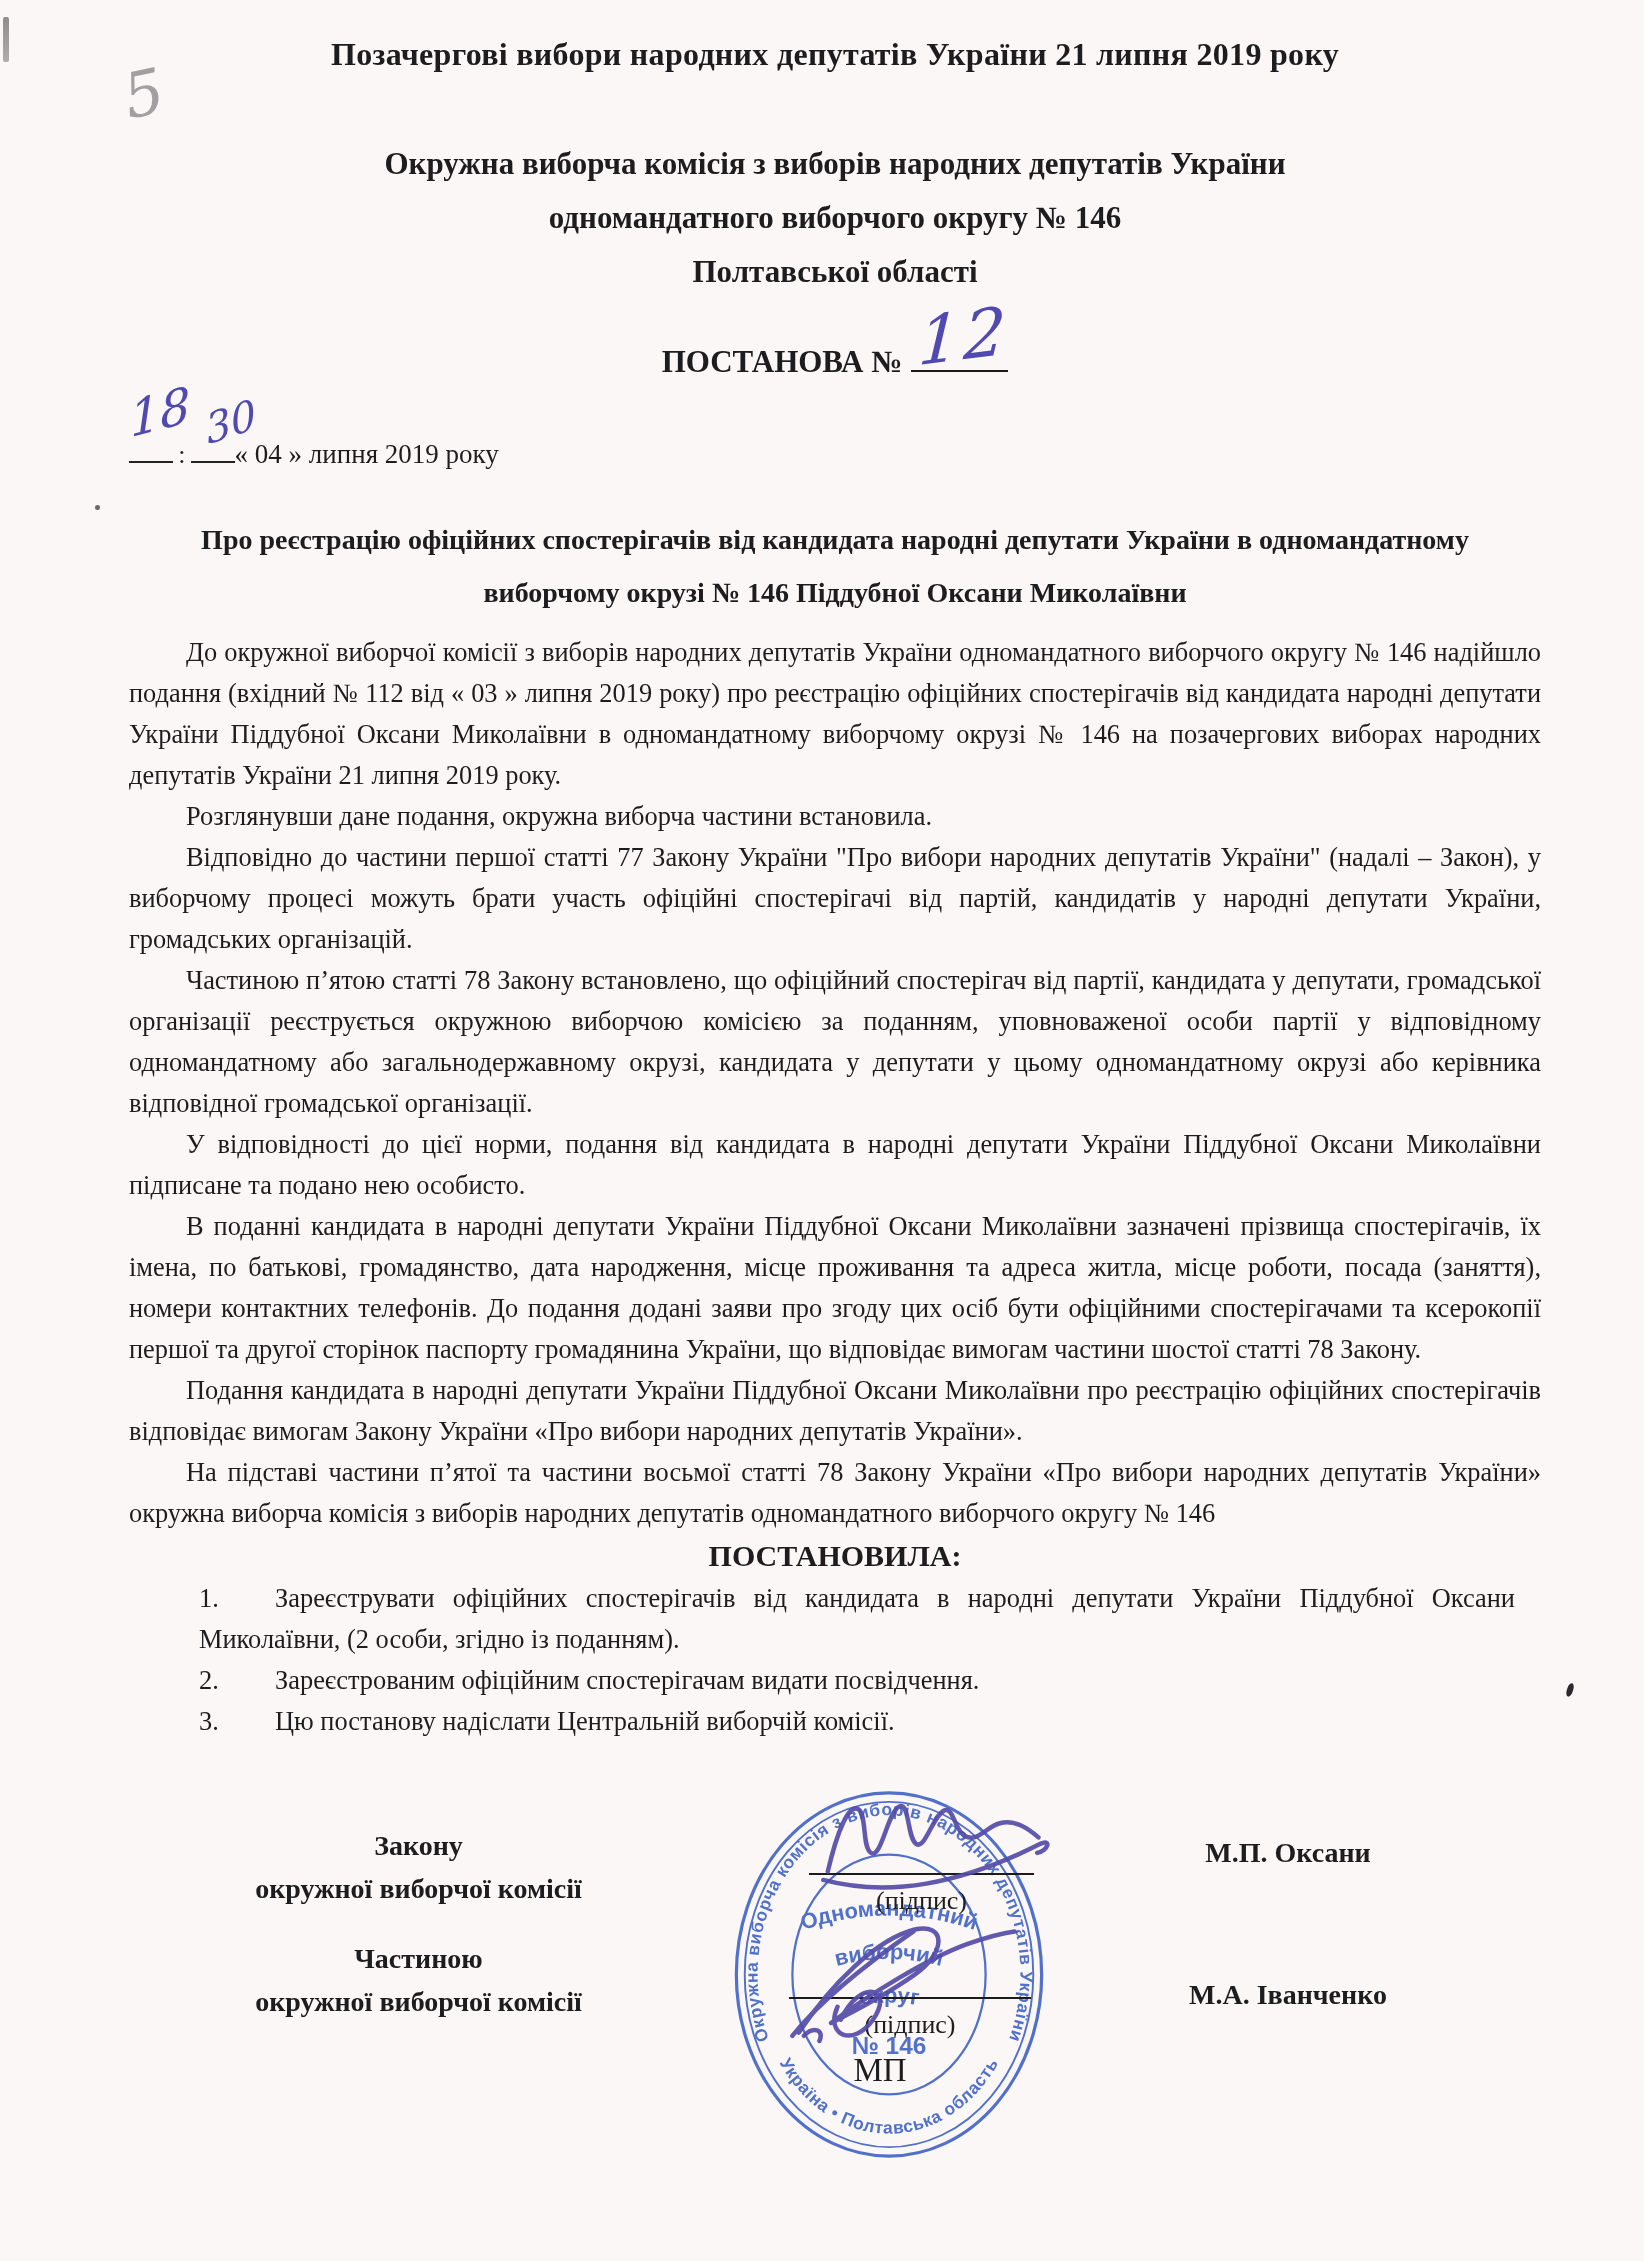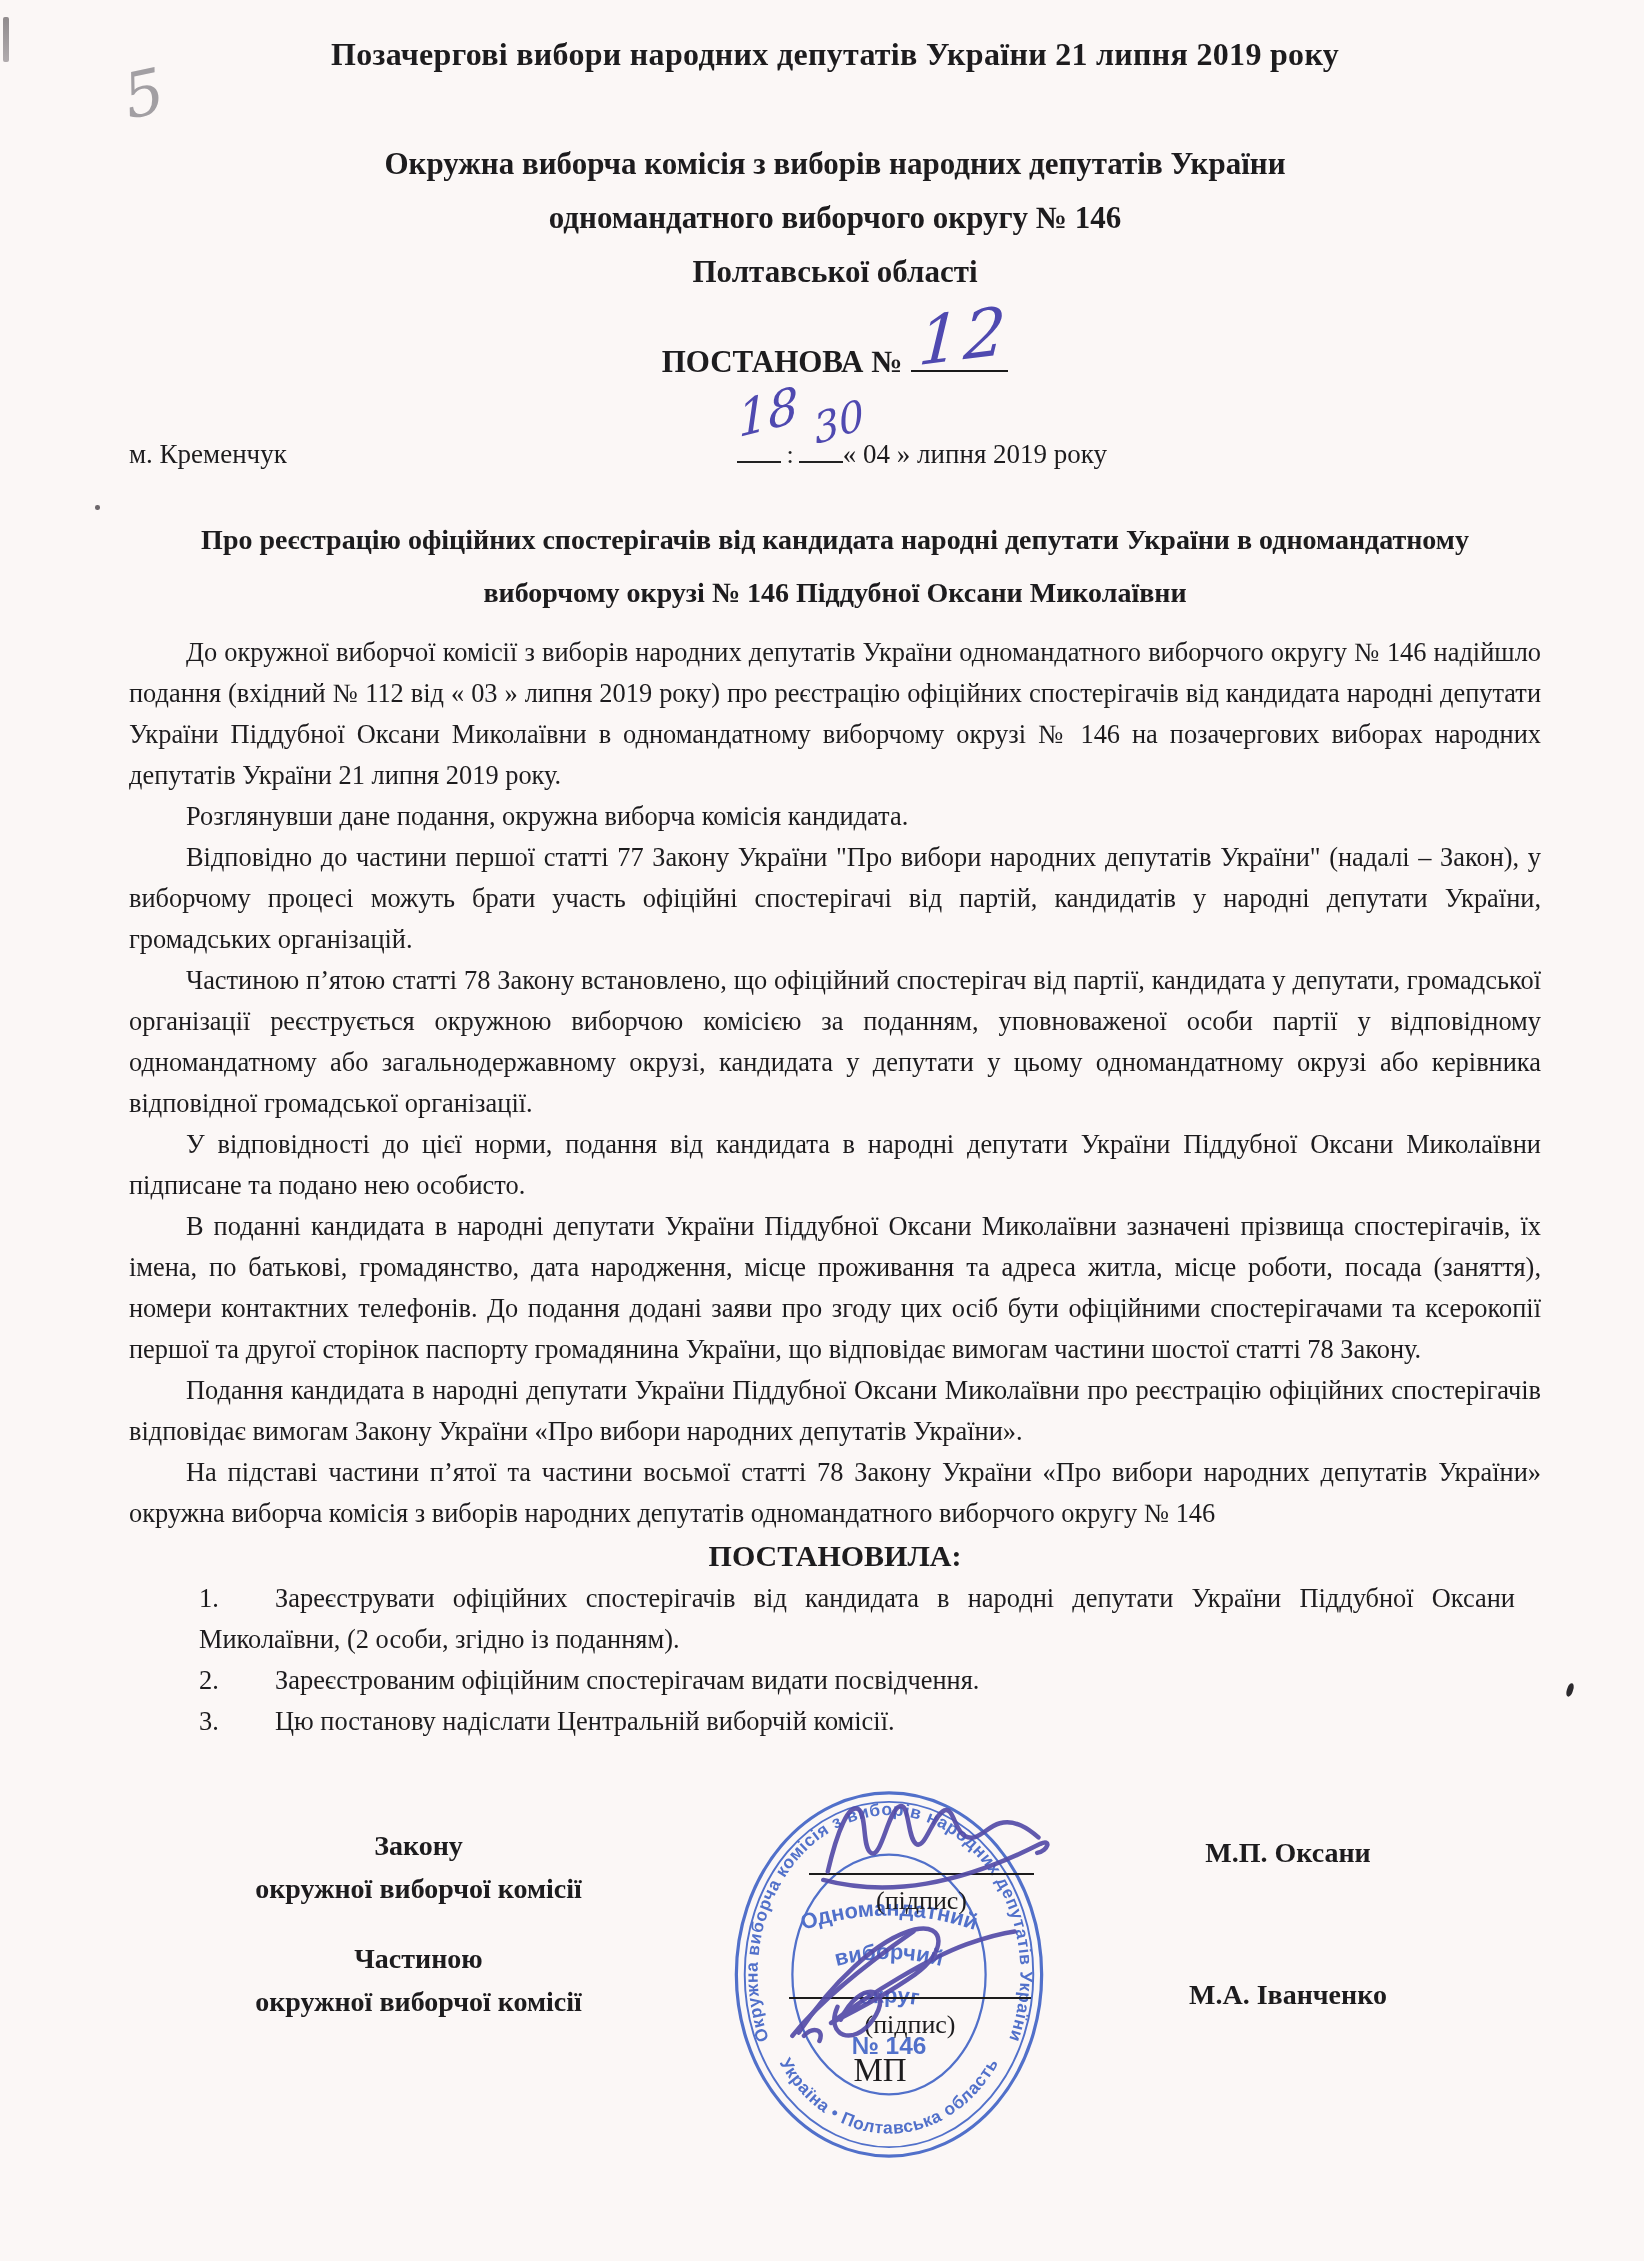--- a/index.html
+++ b/index.html
@@ -187,34 +187,33 @@
       <div>Окружна виборча комісія з виборів народних депутатів України</div>
       <div>одномандатного виборчого округу № 146</div>
       <div>Полтавської області</div>
     </div>
 
     <div class="postanova">
       <span>ПОСТАНОВА №</span><span class="num-wrap"><span class="hw hw-12">12</span></span>
     </div>
 
     <div class="dateline">
-      <span class="place">м. Кременчук</span>
       <span class="timefill">
         <span class="hw hw-hours">18</span>
         <span class="hw hw-mins">30</span>
         <span class="tdash"></span><span class="tcolon">:</span><span class="tdash"></span>
       </span>
       <span class="date">« 04 » липня 2019 року</span>
     </div>
 
     <div class="subject">Про реєстрацію офіційних спостерігачів від кандидата народні депутати України в одномандатному виборчому окрузі № 146 Піддубної Оксани Миколаївни</div>
 
     <div class="bodytext">
       <p>До окружної виборчої комісії з виборів народних депутатів України одномандатного виборчого округу № 146 надійшло подання (вхідний № 112 від « 03 » липня 2019 року) про реєстрацію офіційних спостерігачів від кандидата народні депутати України Піддубної Оксани Миколаївни в одномандатному виборчому окрузі № 146 на позачергових виборах народних депутатів України 21 липня 2019 року.</p>
-      <p>Розглянувши дане подання, окружна виборча комісія кандидата.</p>
+      <p>Розглянувши дане подання, окружна виборча частини встановила.</p>
       <p>Відповідно до частини першої статті 77 Закону України "Про вибори народних депутатів України" (надалі – Закон), у виборчому процесі можуть брати участь офіційні спостерігачі від партій, кандидатів у народні депутати України, громадських організацій.</p>
       <p>Частиною п’ятою статті 78 Закону встановлено, що офіційний спостерігач від партії, кандидата у депутати, громадської організації реєструється окружною виборчою комісією за поданням, уповноваженої особи партії у відповідному одномандатному або загальнодержавному окрузі, кандидата у депутати у цьому одномандатному окрузі або керівника відповідної громадської організації.</p>
       <p>У відповідності до цієї норми, подання від кандидата в народні депутати України Піддубної Оксани Миколаївни підписане та подано нею особисто.</p>
       <p>В поданні кандидата в народні депутати України Піддубної Оксани Миколаївни зазначені прізвища спостерігачів, їх імена, по батькові, громадянство, дата народження, місце проживання та адреса житла, місце роботи, посада (заняття), номери контактних телефонів. До подання додані заяви про згоду цих осіб бути офіційними спостерігачами та ксерокопії першої та другої сторінок паспорту громадянина України, що відповідає вимогам частини шостої статті 78 Закону.</p>
       <p>Подання кандидата в народні депутати України Піддубної Оксани Миколаївни про реєстрацію офіційних спостерігачів відповідає вимогам Закону України «Про вибори народних депутатів України».</p>
       <p>На підставі частини п’ятої та частини восьмої статті 78 Закону України «Про вибори народних депутатів України» окружна виборча комісія з виборів народних депутатів одномандатного виборчого округу № 146</p>
     </div>
 
     <div class="postanovyla">ПОСТАНОВИЛА:</div>
 

